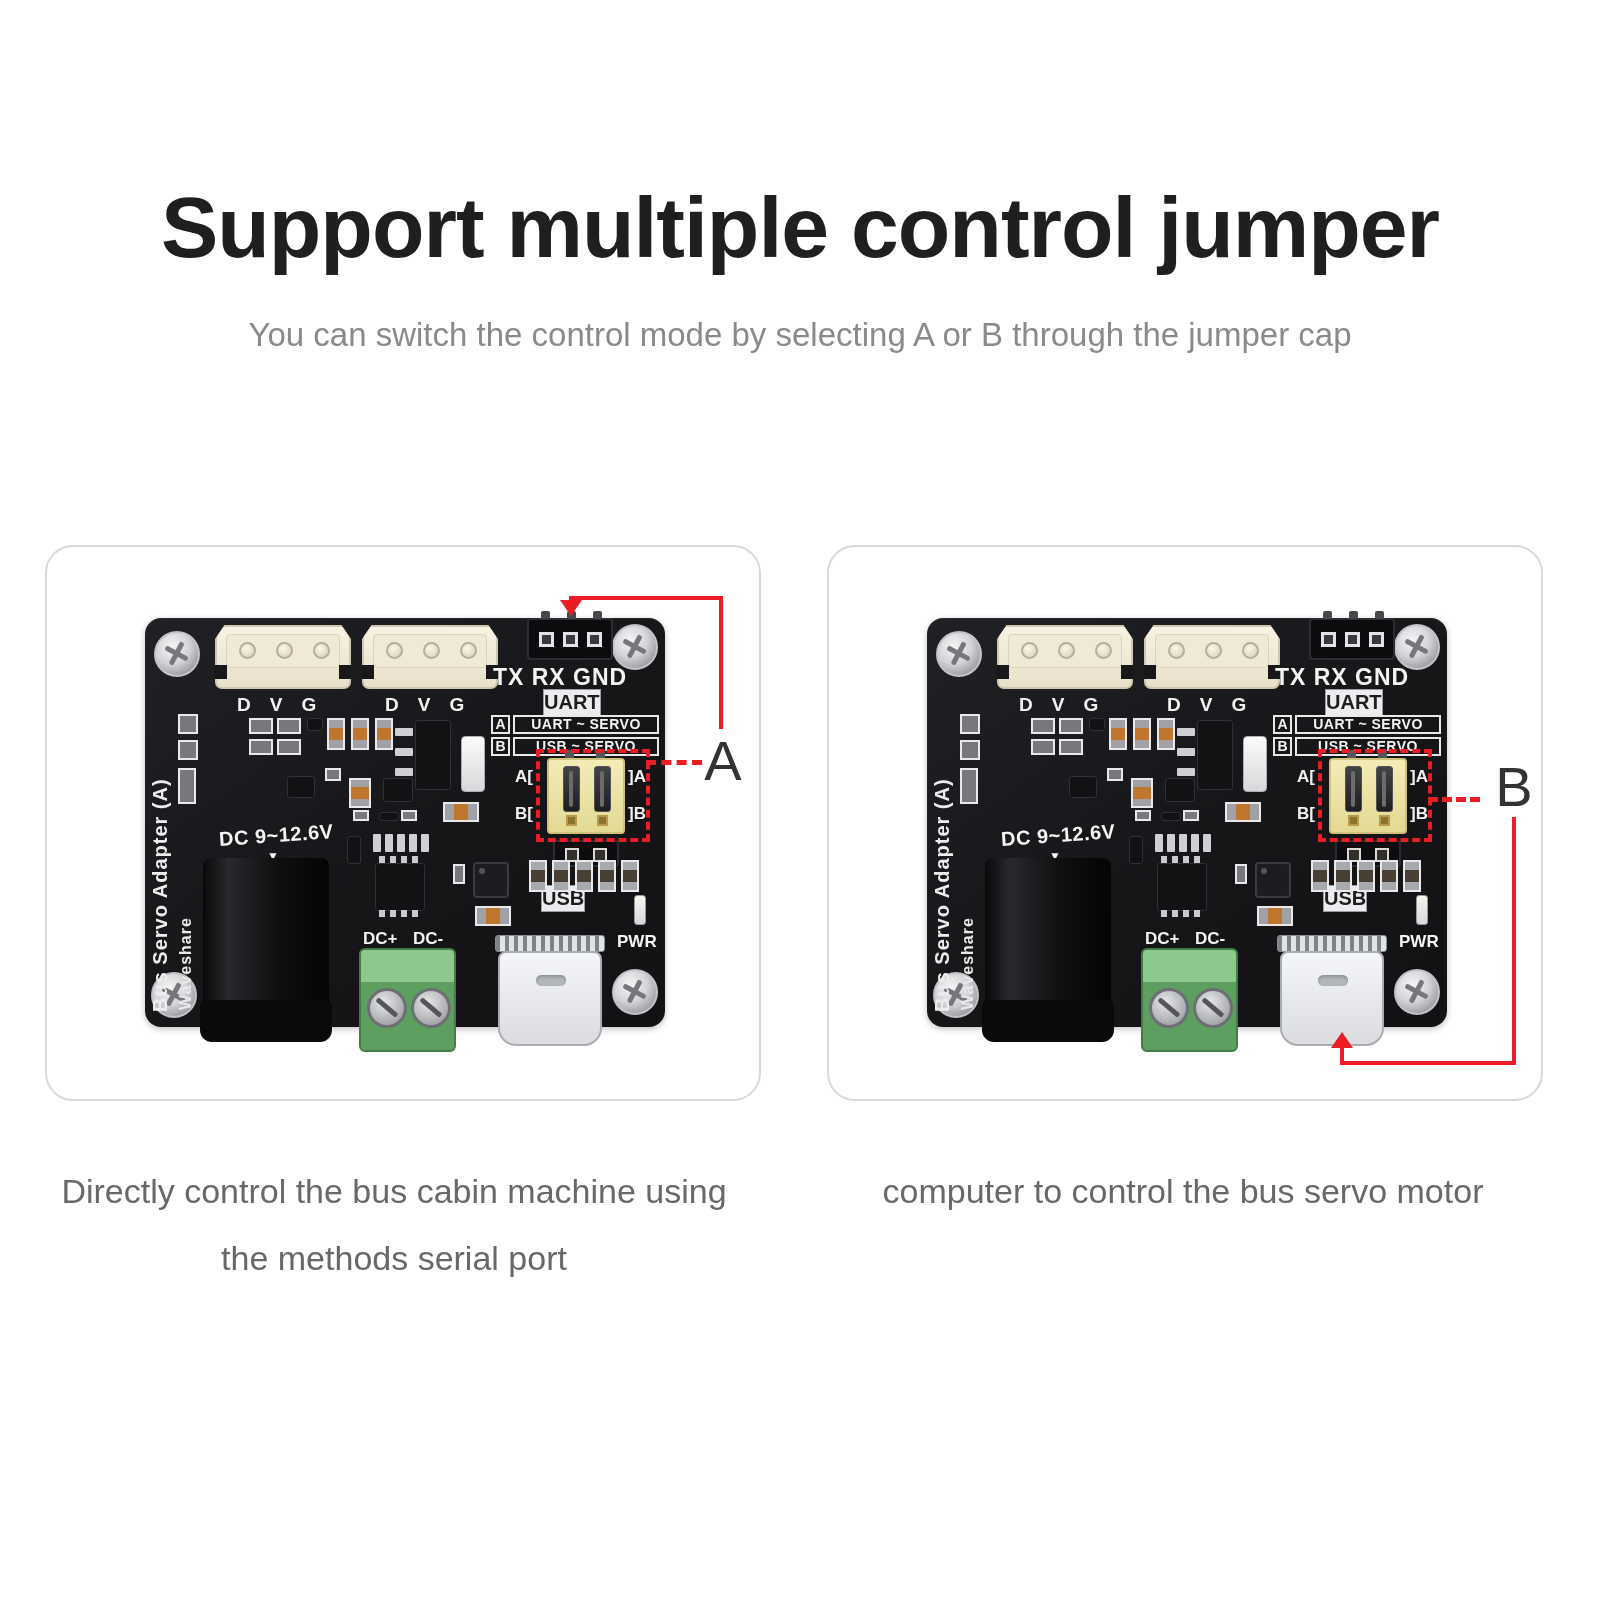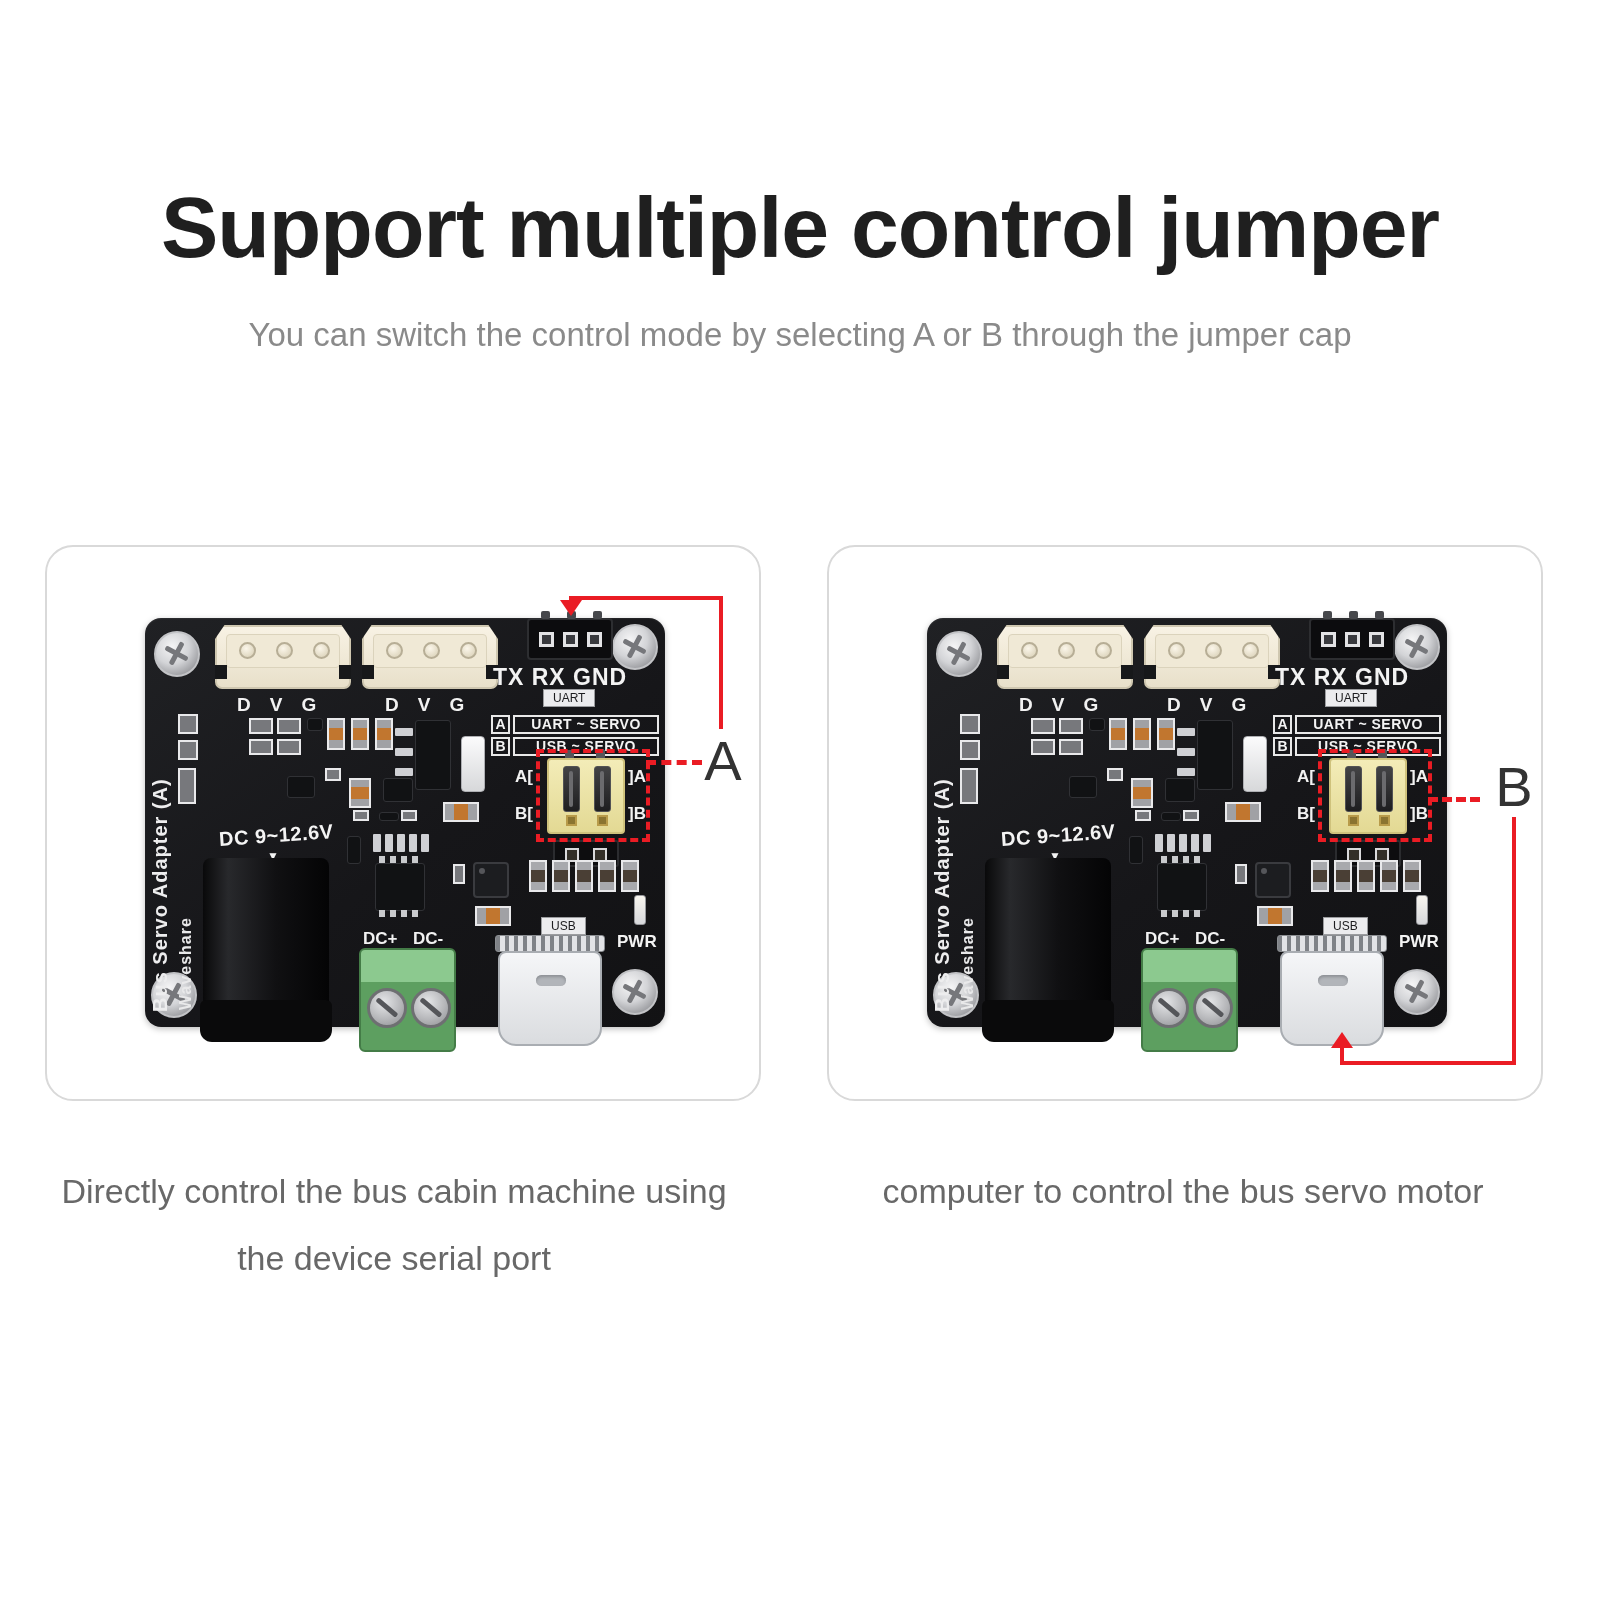--- a/index.html
+++ b/index.html
@@ -63,23 +63,23 @@
   .dvg span{position:static;}
   .dvg1{left:92px;} .dvg2{left:240px;}
   
   .uart-header{left:382px;top:0;width:86px;height:42px;background:#0c0c0e;
     border:2px solid #2d2e31;border-radius:4px;display:flex;align-items:center;justify-content:space-around;padding:0 5px;}
   .uart-header .pad{position:static;width:15px;height:15px;background:#393a3e;border:3px solid #e3e3e5;}
   .hpin{top:-7px;width:9px;height:8px;background:#47484c;border-radius:2px;}
   .hp1{left:396px;} .hp2{left:422px;} .hp3{left:448px;}
   
   .uart-pins{left:336px;top:46px;width:158px;text-align:center;font-size:23px;font-weight:700;color:#f3f3f3;letter-spacing:1px;}
-  .tag{background:#ececee;color:#1d1d1f;font-weight:400;font-size:12px;padding:1px 9px;border:1px solid #9b9c9f;}
+  .tag{background:#ececee;color:#1d1d1f;font-weight:700;font-size:20px;padding:1px 0;border:1px solid #9b9c9f;}
   .uart-tag{left:398px;top:71px;}
-  .usb-tag{left:396px;top:267px;margin-top:32px;}
+  .usb-tag{left:396px;top:267px;}
   .mode-table{left:346px;top:97px;display:flex;flex-direction:column;gap:3px;}
   .mode-row{position:static;display:flex;gap:3px;font-size:14px;font-weight:700;color:#f4f4f4;}
   .mode-key{position:static;width:19px;text-align:center;border:2px solid #e9e9e9;line-height:15px;}
   .mode-val{position:static;width:146px;text-align:center;border:2px solid #e9e9e9;line-height:15px;letter-spacing:.5px;}
   .jumper-label{font-size:17px;font-weight:700;color:#f2f2f2;}
   .jl-a1{left:370px;top:149px;} .jl-a2{left:483px;top:149px;}
   .jl-b1{left:370px;top:186px;} .jl-b2{left:483px;top:186px;}
   
   .jumper{left:402px;top:140px;width:78px;height:76px;
     background:linear-gradient(#f3ecb8,#e3d994);border:2px solid #cfc27c;border-radius:4px;}
@@ -449,17 +449,17 @@
     <div class="marker" style="left:657px;top:212px">B</div>
     <div class="ln" style="left:683px;top:270px;width:4px;height:248px"></div>
     <div class="ln" style="left:511px;top:514px;width:176px;height:4px"></div>
     <div class="ln" style="left:511px;top:500px;width:4px;height:16px"></div>
     <div class="arr-up" style="left:502px;top:485px"></div>
   </div>
 </div>
 
 <div class="caption" id="cap-a">
   <div>Directly control the bus cabin machine using</div>
-  <div>the device serial port</div>
+  <div>the methods serial port</div>
 </div>
 <div class="caption" id="cap-b">
   <div>computer to control the bus servo motor</div>
 </div>
 
 </body></html>

